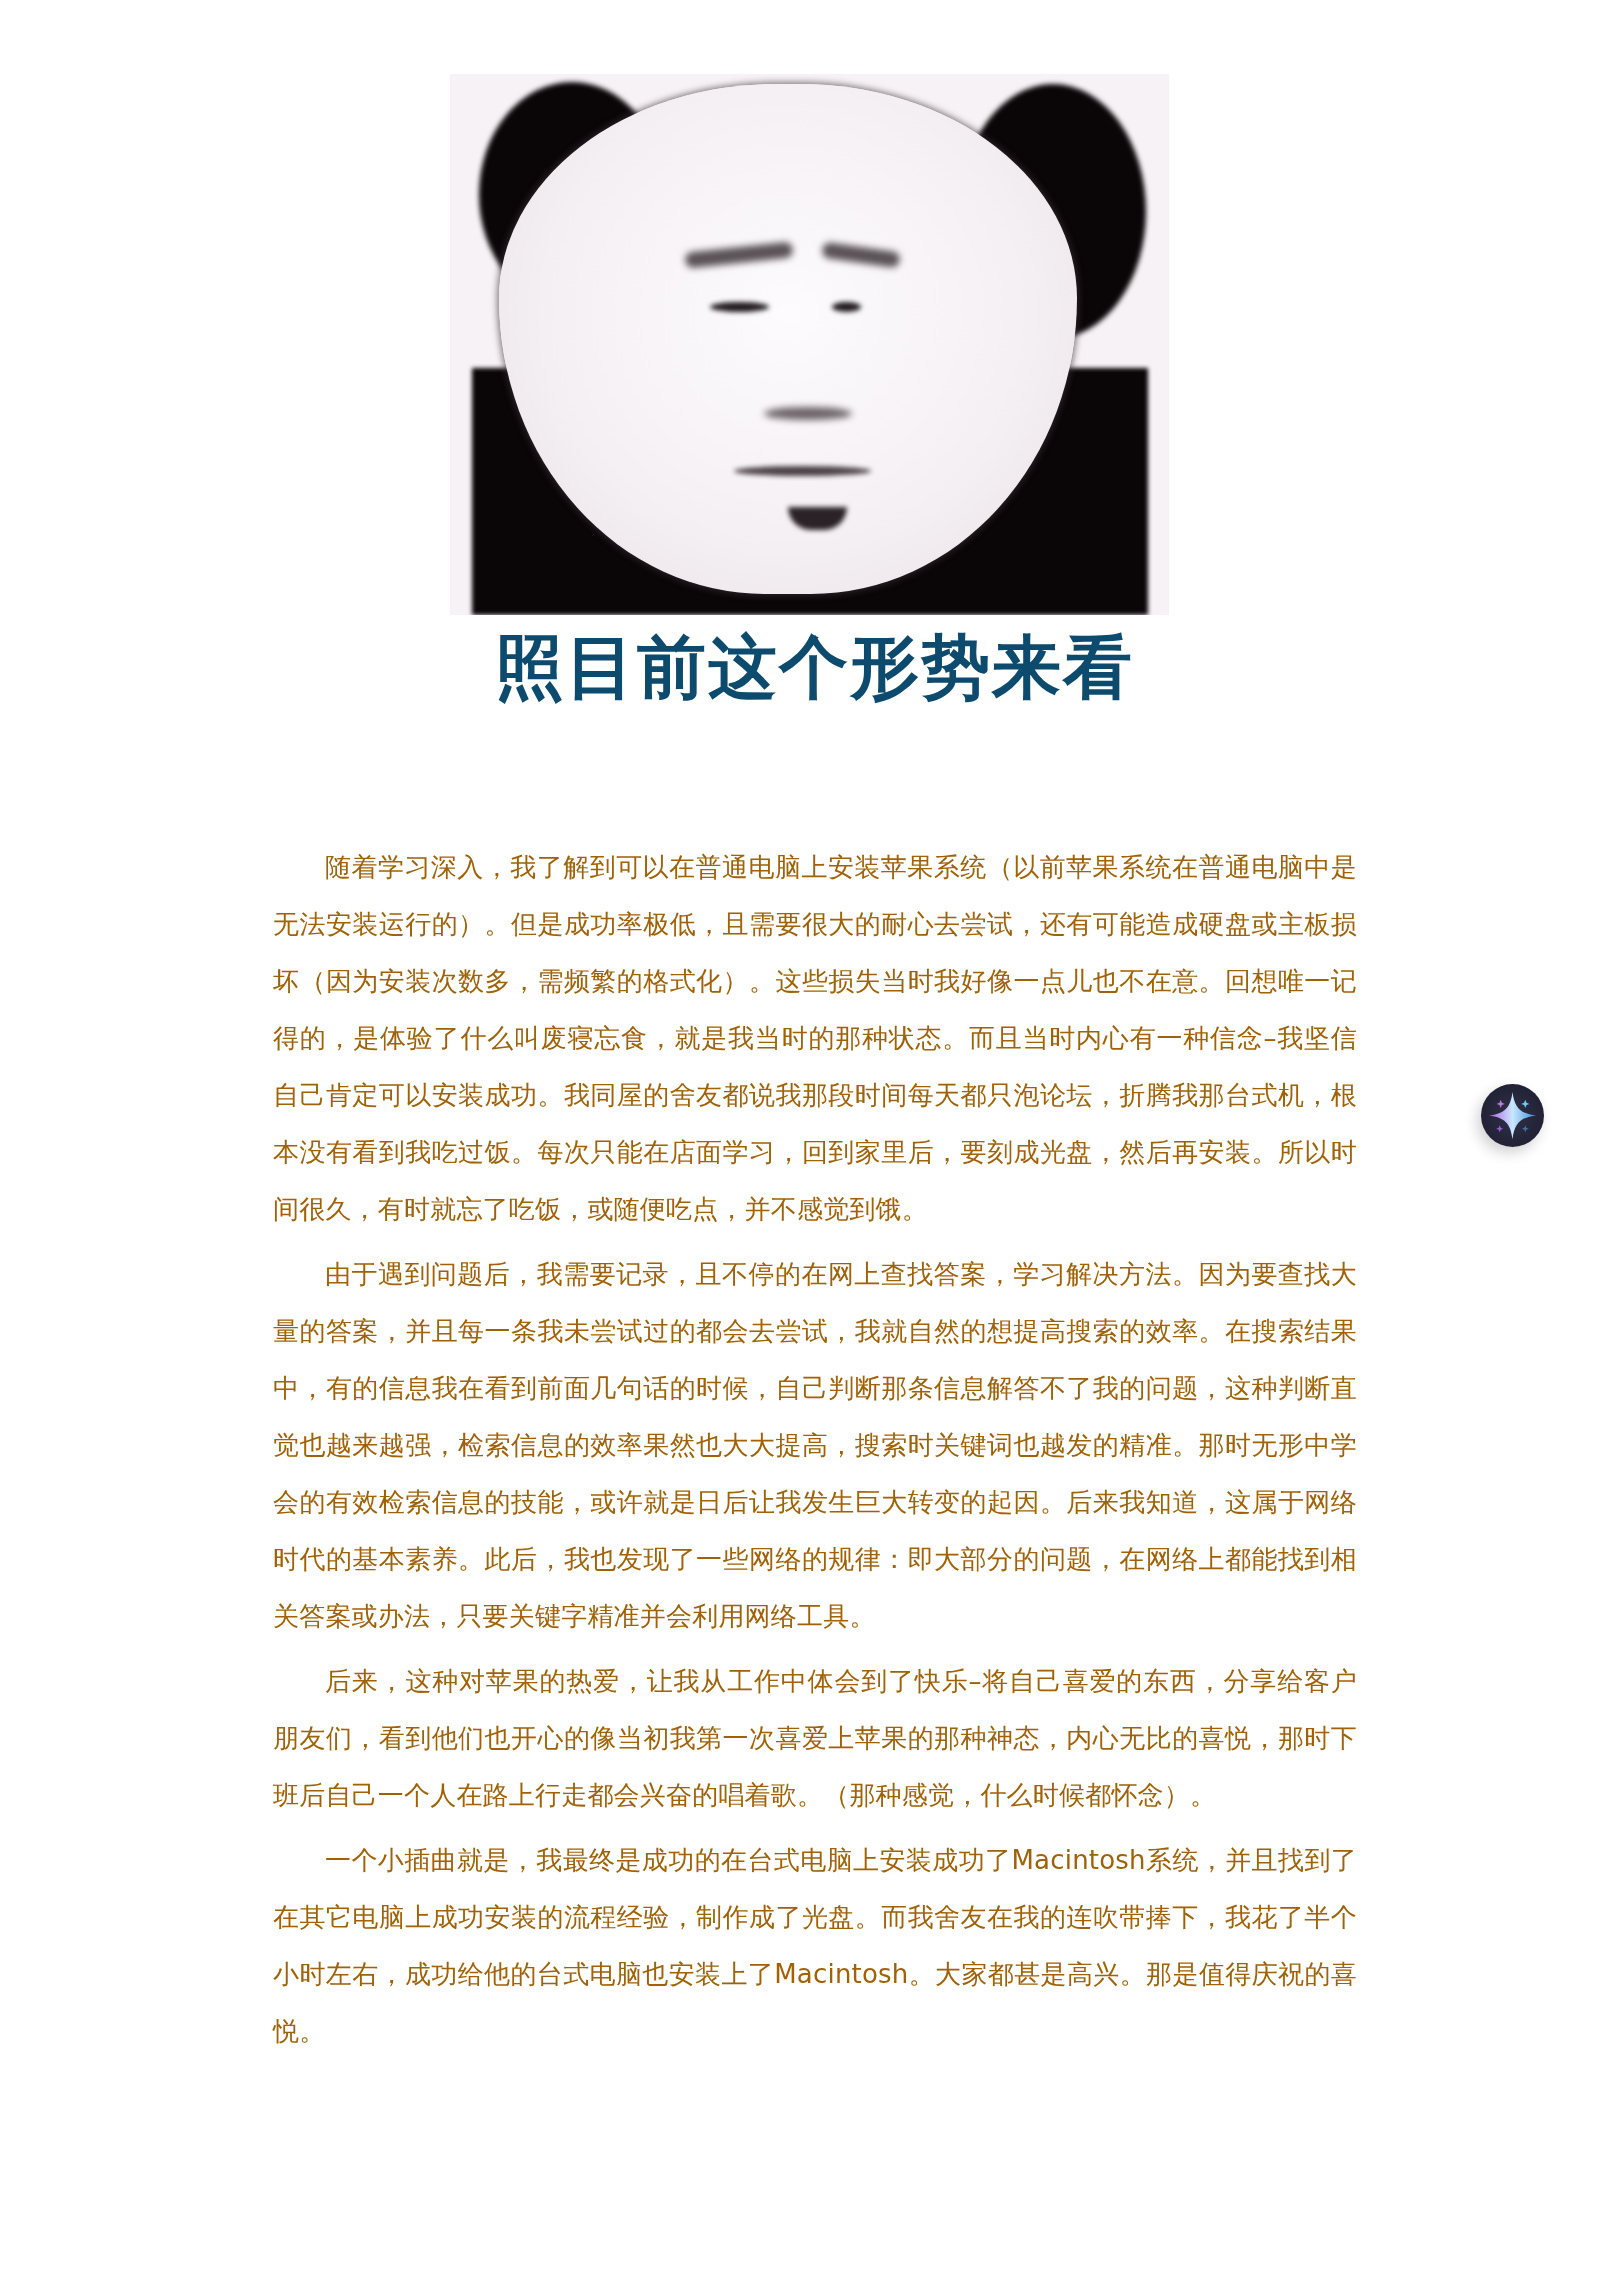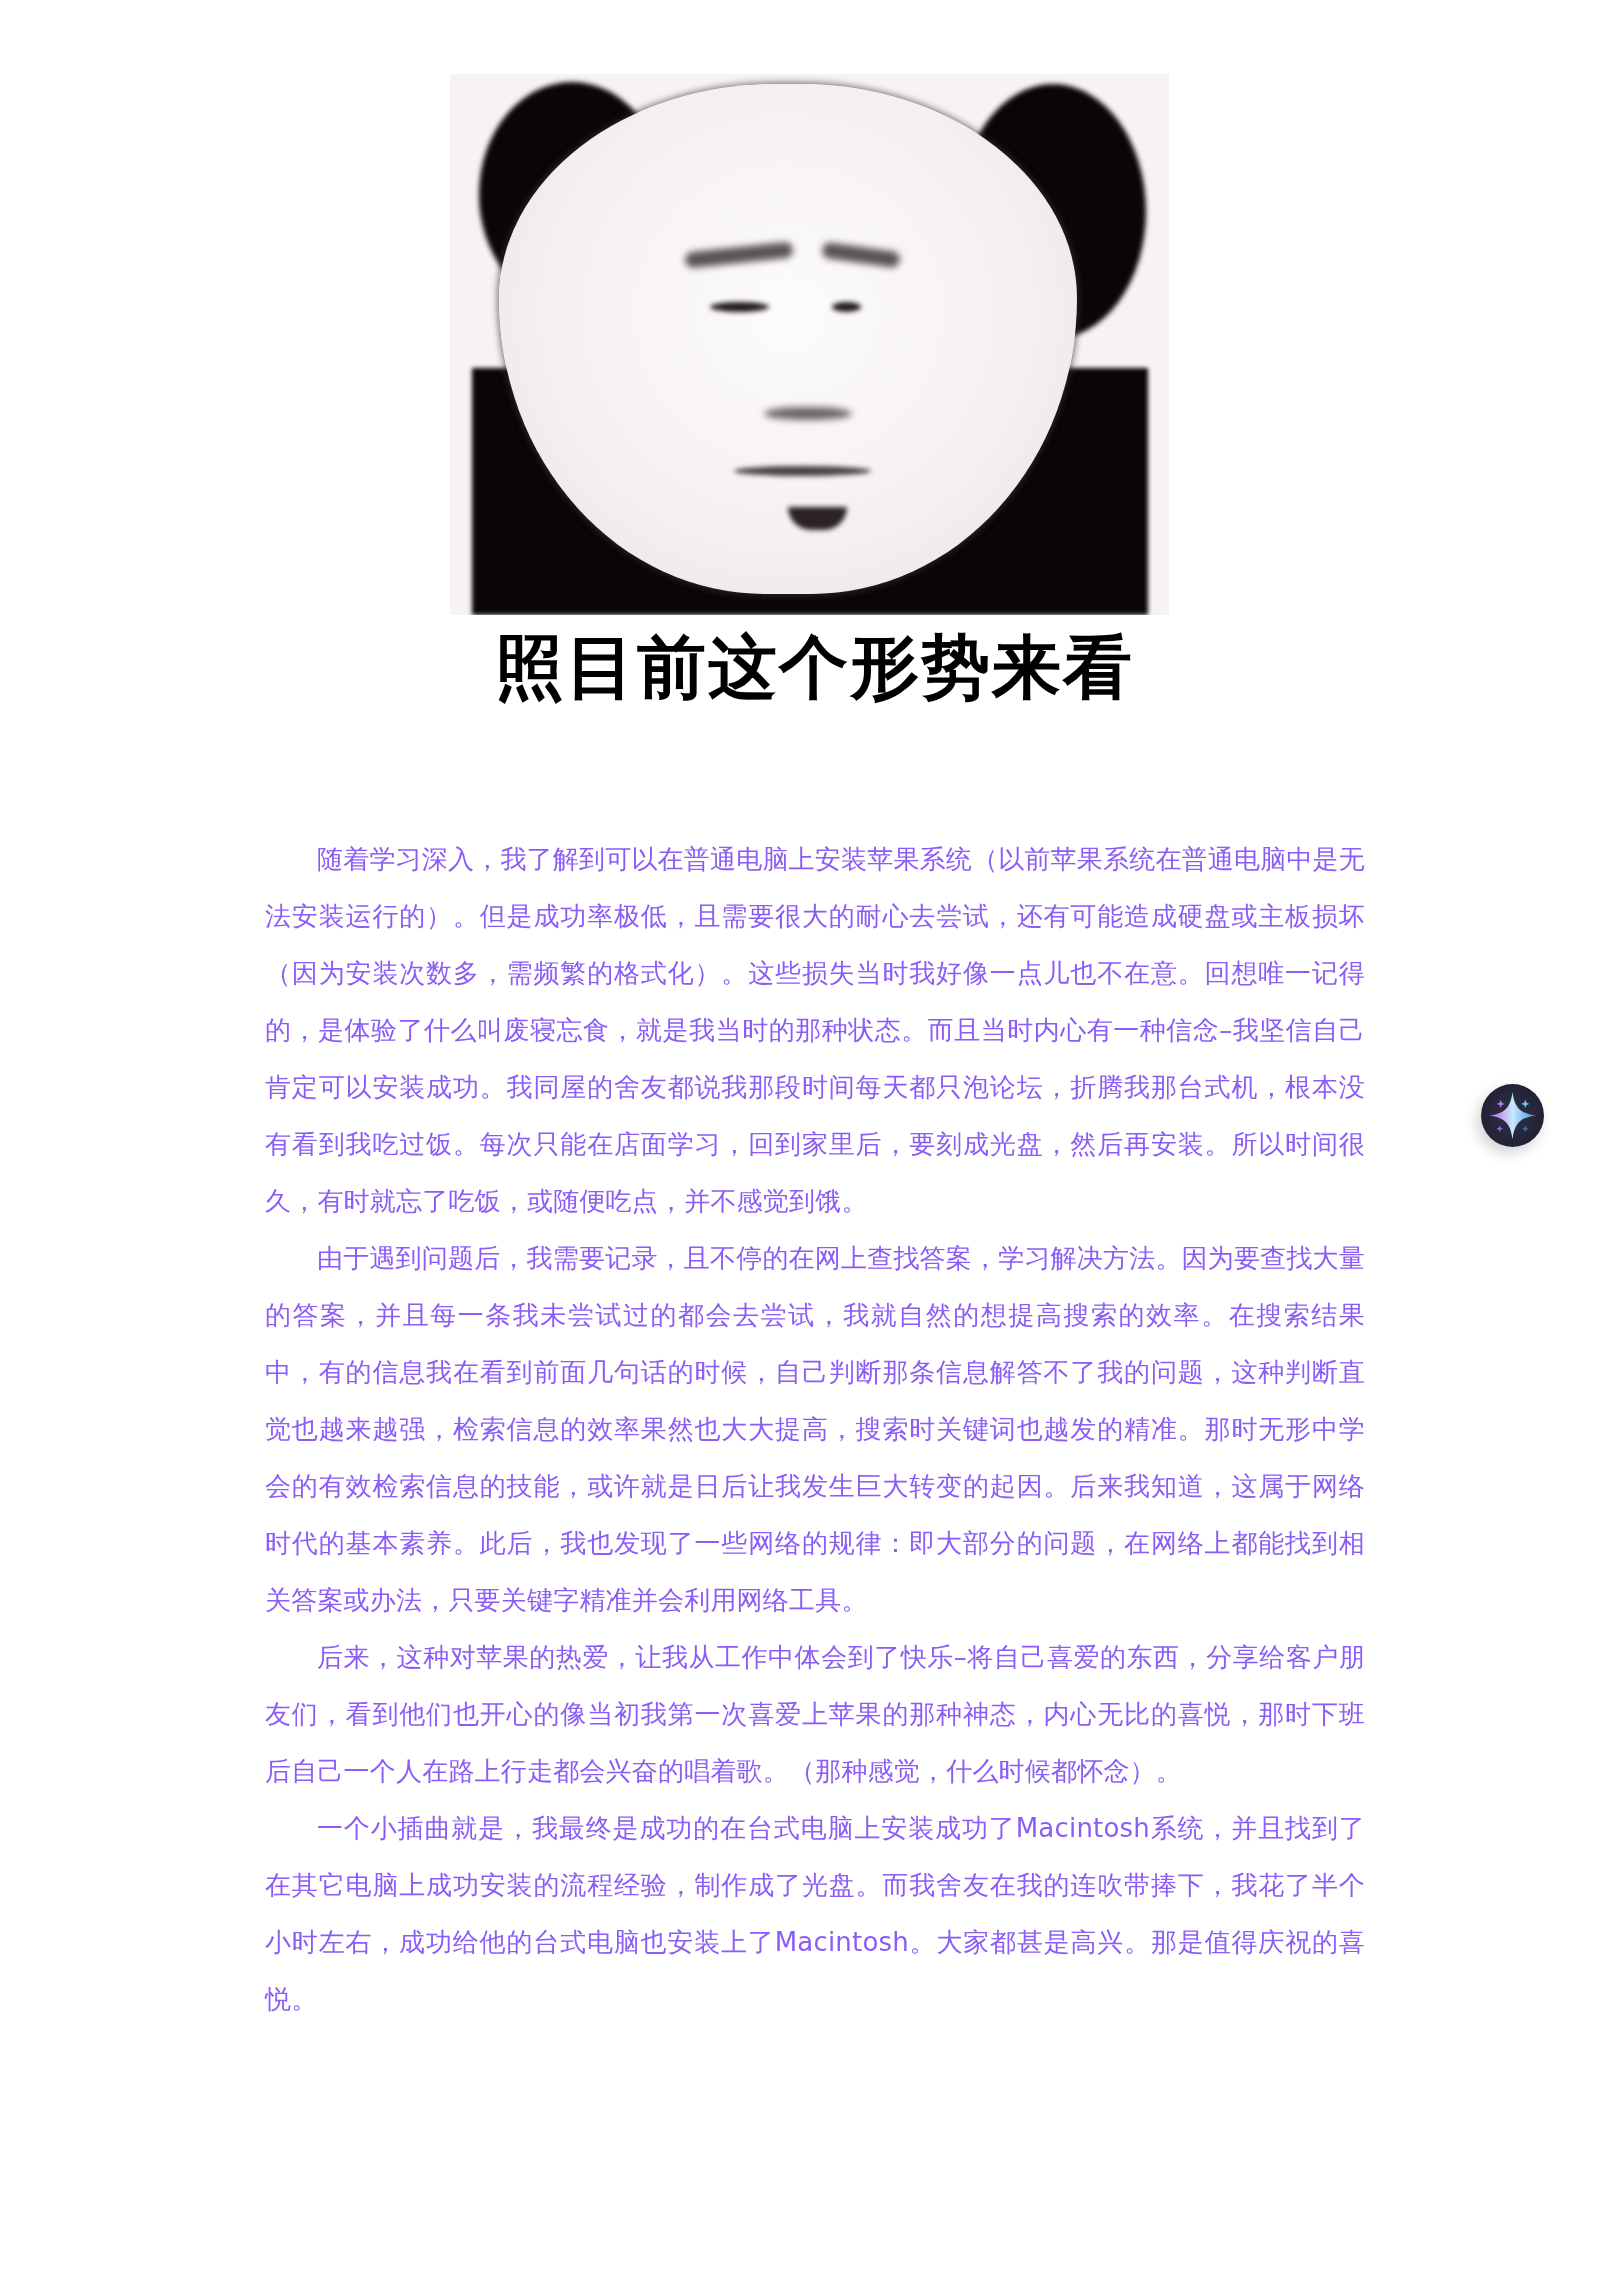--- a/index.html
+++ b/index.html
@@ -27,26 +27,26 @@
     .meme .eye.r { left: 333px; top: 218px; width: 29px; }
     .meme .nose { position: absolute; left: 265px; top: 323px; width: 88px; height: 13.7px;
                   background: #6b6266; border-radius: 50%; filter: blur(3.9px); }
     .meme .mouth { position: absolute; left: 235px; top: 382px; width: 137px; height: 9.8px;
                    background: #4a4145; border-radius: 50%; filter: blur(2.9px); }
     .meme .chin { position: absolute; left: 289px; top: 423px; width: 59px; height: 23.5px;
                   background: #2a2226; border-radius: 0 0 29px 29px; filter: blur(2.9px); }
 
     .caption { position: absolute; left: 495px; top: 619px; width: 686px;
                font-family: "DejaVu Sans", sans-serif; font-weight: bold; font-size: 69px;
-               line-height: 96px; color: #000000; letter-spacing: 2px; }
+               line-height: 96px; color: #0c4a6e; letter-spacing: 2px; }
     .caption div { white-space: nowrap; }
 
     
     .article { position: absolute; left: 265px; top: 831px; width: 1100px; }
-    .para { margin: 0; font-size: 26px; line-height: 57px; color: #8b5cf6;
+    .para { margin: 8px; font-size: 26px; line-height: 57px; color: #a16207;
             text-align: justify; text-indent: 2em; letter-spacing: 0.2px; }
 
     
     .fab { position: absolute; left: 1481px; top: 1084px; width: 63px; height: 63px; border-radius: 50%;
            background: radial-gradient(circle at 50% 50%, #2f2f48 0%, #1d1d2e 100%);
            box-shadow: -3.9px 5.9px 13.7px rgba(0,0,0,0.18); cursor: pointer; }
     .fab svg { position: absolute; left: 0; top: 0; }
   </style>
 </head>
 <body>

